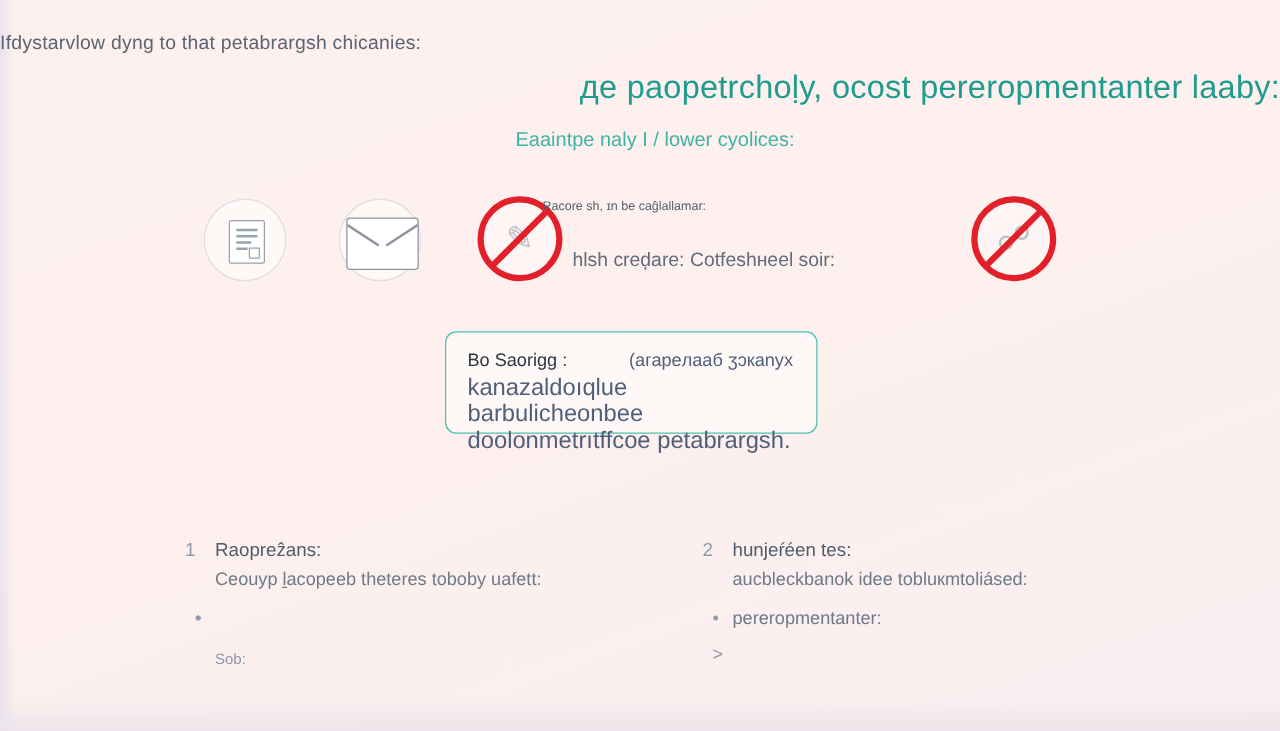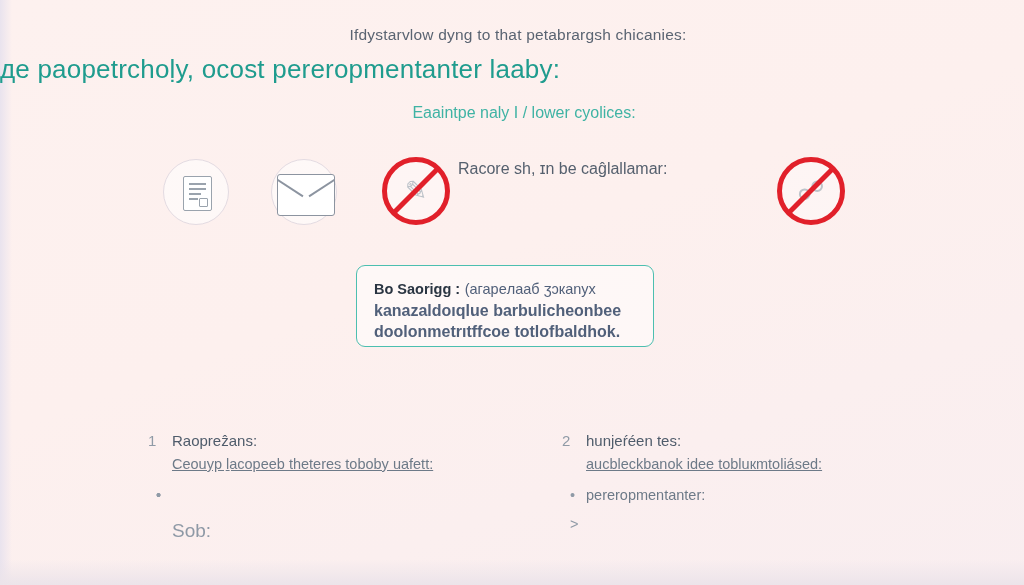--- a/index.html
+++ b/index.html
@@ -28,31 +28,31 @@
   }
   .edge-bottom {
     position: absolute;
     left: 0; bottom: 0;
     width: 1024px; height: 26px;
     background: linear-gradient(0deg, #ece4ea 0%, rgba(253,240,238,0) 100%);
   }
   .eyebrow {
     position: absolute;
     top: 26px;
-    left: 12px; right: 0;
-    text-align: center;
+    left: 0; right: 0;
+    text-align: left;
     font-size: 15.5px;
     color: #5a6472;
     letter-spacing: 0.2px;
   }
   .headline {
     position: absolute;
     top: 54px;
     left: 0; right: 0;
-    text-align: left;
+    text-align: right;
     font-size: 26px;
     color: #1f9c8e;
     letter-spacing: 0.2px;
   }
   .subhead {
     position: absolute;
     top: 104px;
     left: 0; right: 0;
     text-align: center;
     font-size: 16px;
@@ -162,22 +162,22 @@
     width: 34px; height: 34px;
     color: #9aa3ad;
     font-size: 27px;
     line-height: 34px;
     text-align: center;
   }
 
   .note-a {
     position: absolute;
     top: 160px;
-    left: 458px;
-    font-size: 16px;
+    left: 434px;
+    font-size: 10px;
     color: #55606e;
   }
   .note-b {
     position: absolute;
     top: 200px;
     left: 458px;
     font-size: 15.5px;
     color: #626d7b;
   }
 
@@ -190,34 +190,34 @@
     height: 82px;
     border: 1.4px solid #4cbfb0;
     border-radius: 9px;
     background: rgba(255,255,255,0.5);
     box-sizing: border-box;
     padding: 13px 16px 0 17px;
   }
   .callout-title {
     display: inline;
     font-size: 14.5px;
-    font-weight: bold;
+    font-weight: normal;
     color: #2a3542;
   }
   .callout-text {
     display: inline;
     font-size: 14.5px;
     color: #51607a;
     line-height: 21px;
+    margin-left: 45px;
   }
   .callout-body {
-    font-size: 16px;
+    font-size: 19px;
     color: #51607a;
     line-height: 21px;
-    font-weight: bold;
   }
 
   
   .col {
     position: absolute;
     top: 432px;
     width: 370px;
   }
   .col-left { left: 148px; }
   .col-right { left: 562px; }
@@ -235,37 +235,36 @@
   }
   .num-title {
     font-size: 15px;
     color: #4f5c6b;
   }
   .sub-line {
     padding-left: 24px;
     font-size: 14.5px;
     color: #6d7a88;
     margin-bottom: 15px;
-    text-decoration: underline;
   }
   .bullet-row {
     position: relative;
     padding-left: 24px;
     margin-bottom: 13px;
     font-size: 14.5px;
     color: #6d7a88;
   }
   .bullet-row .mark {
     position: absolute;
     left: 8px; top: 0;
     color: #8f9aa6;
   }
   .tail-line {
     padding-left: 24px;
-    font-size: 19px;
+    font-size: 12px;
     color: #8e99a6;
     margin-top: 48px;
   }
 </style>
 </head>
 <body>
 
 <div class="page">
 
   <div class="edge-left"></div>
@@ -305,28 +304,29 @@
       <div class="ban-glyph">
         <div class="ban-inner">☍</div>
         <div class="ban-ring"></div>
         <div class="ban-slash"></div>
       </div>
     </div>
 
   </div>
 
   <div class="note-a">Racore sh, ɪn be caĝlallamar:</div>
+  <div class="note-b">hlsh creḑare: Cotfeshнeel soir:</div>
 
   <div class="callout">
     <div>
       <span class="callout-title">Bo Saorigg :</span>
       <span class="callout-text">(агаpeлaaб ʒɔкanyx</span>
     </div>
     <div class="callout-body">kanazaldoıqlue barbulicheonbee</div>
-    <div class="callout-body">doolonmetrıtffcoe totlofbaldhok.</div>
+    <div class="callout-body">doolonmetrıtffcoe petabrargsh.</div>
   </div>
 
   <div class="col col-left">
     <div class="num-row">
       <span class="num">1</span>
       <span class="num-title">Raopreẑans:</span>
     </div>
     <div class="sub-line">Ceouyp ḻacopeeb theteres toboby uafett:</div>
     <div class="bullet-row">
       <span class="mark">•</span>

